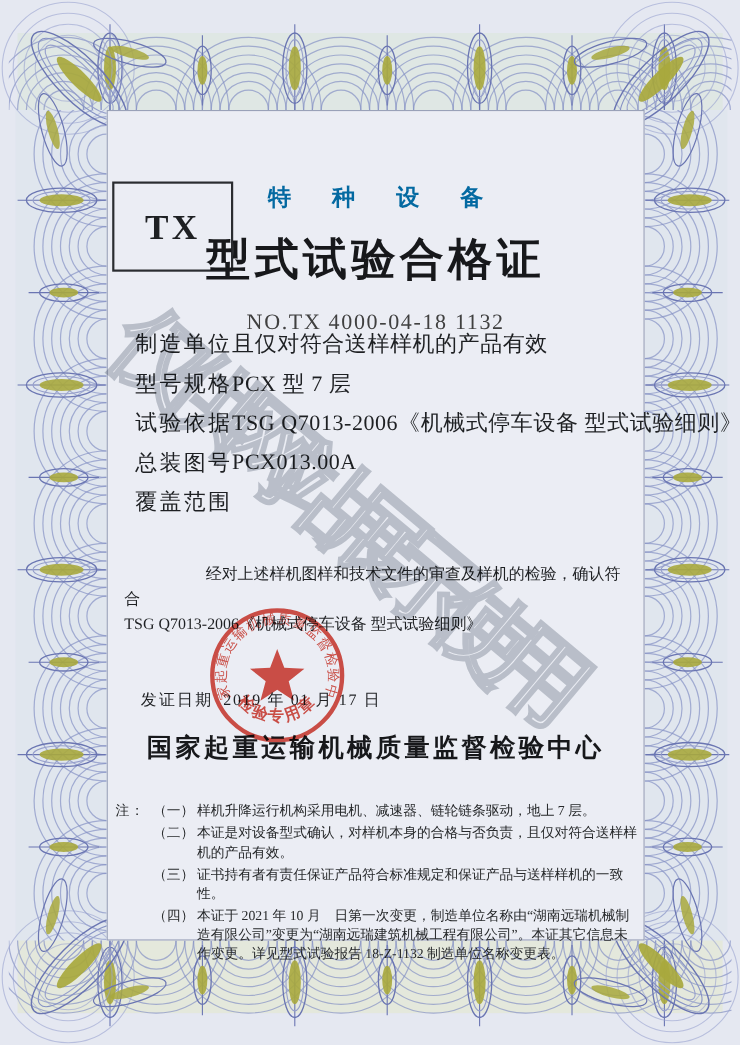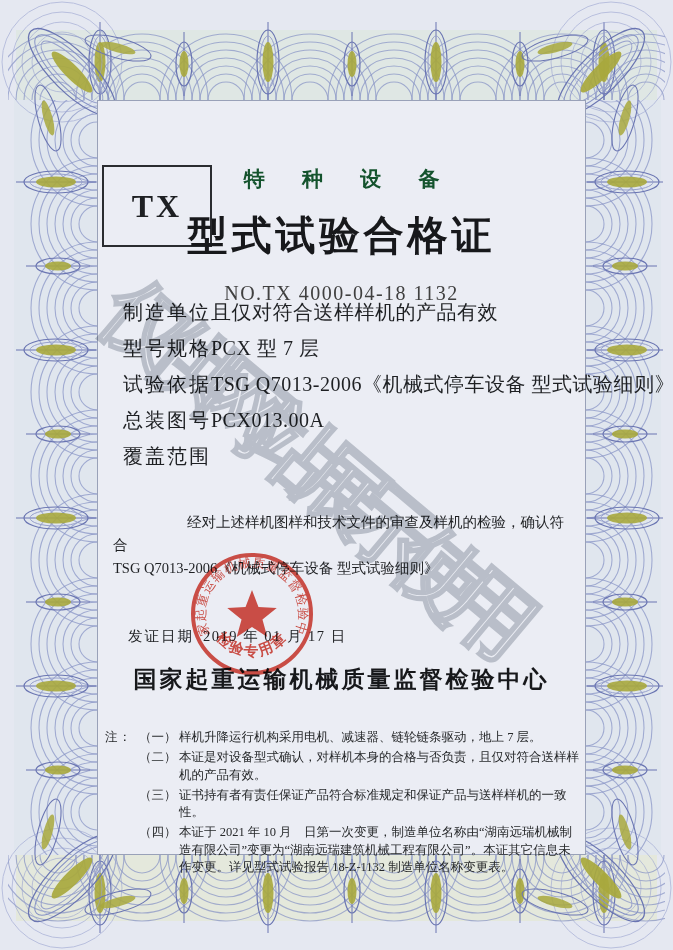--- a/index.html
+++ b/index.html
@@ -13,21 +13,21 @@
     position:absolute;left:97px;top:100px;width:489px;height:755px;
     background:#ebedf4;border:1px solid #99a1b8;box-sizing:border-box;z-index:1;
   }
   
   .tx-box{
     position:absolute;left:4px;top:64px;width:106px;height:78px;
     border:2px solid #2a2c30;display:flex;align-items:center;justify-content:center;
     font-size:32px;font-weight:700;letter-spacing:3px;background:transparent;
   }
   .subtitle{position:absolute;left:0;right:0;top:64px;text-align:center;
-    font-size:21px;font-weight:700;letter-spacing:16px;text-indent:16px;color:#14532d;}
+    font-size:21px;font-weight:700;letter-spacing:16px;text-indent:16px;color:#0369a1;}
   .big-title{position:absolute;left:0;right:0;top:94px;text-align:center;
     font-size:40px;font-weight:700;letter-spacing:4px;color:#17181b;margin-top:13px;}
   .cert-no{position:absolute;left:0;right:0;top:181px;text-align:center;
     font-size:20px;letter-spacing:1.5px;color:#404040;}
   
   .fields{position:absolute;left:25px;top:193px;right:4px;}
   .field-row{height:36px;display:flex;align-items:center;white-space:nowrap;font-size:20px;}
   .field-label{flex:0 0 73px;letter-spacing:2px;}
   .field-value{letter-spacing:.5px;}
   

